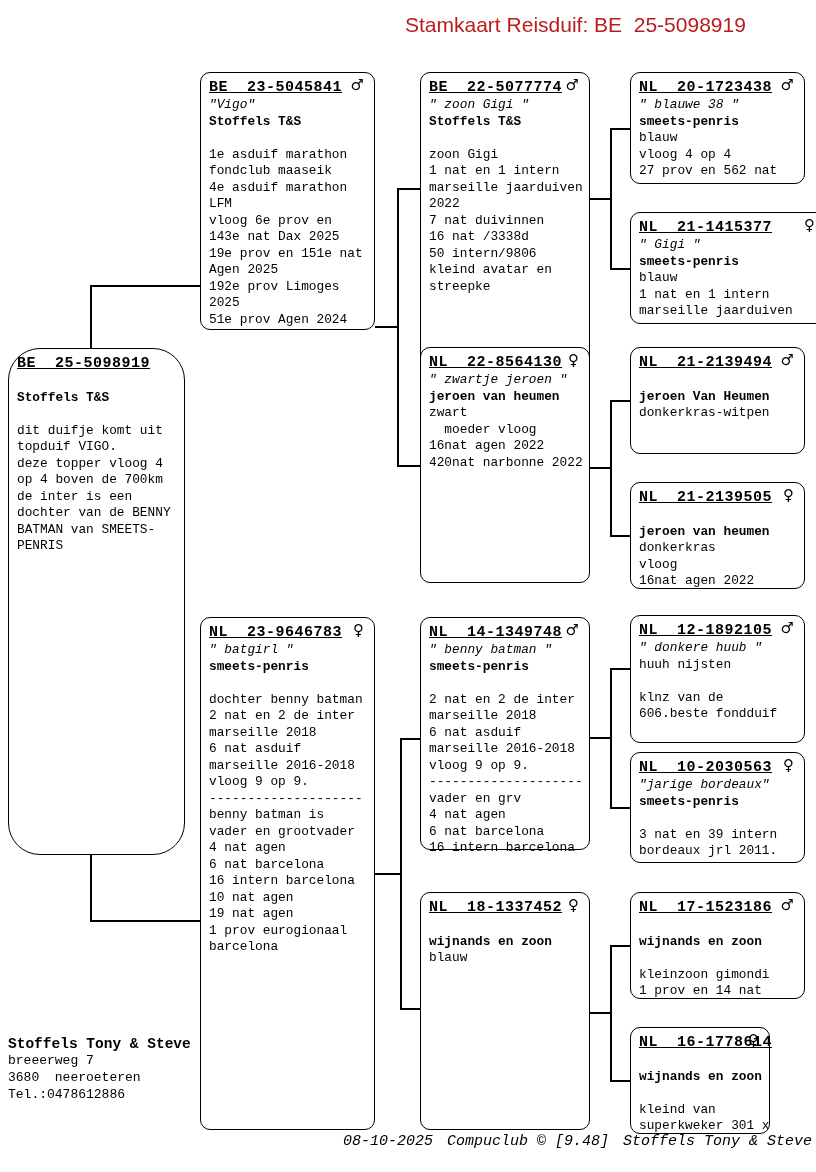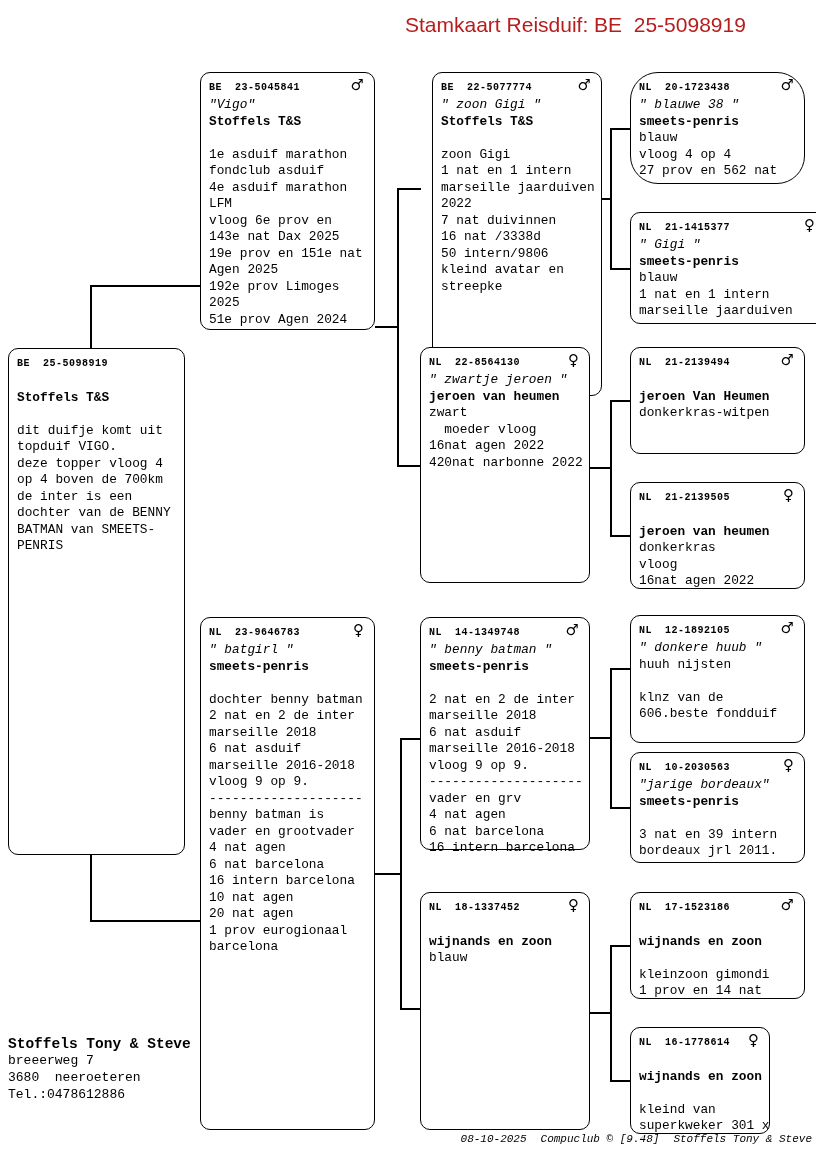--- a/index.html
+++ b/index.html
@@ -3,31 +3,31 @@
 <meta charset="utf-8">
 <style>
   html,body{margin:0;padding:0;background:#fff;}
   #stage{position:relative;width:816px;height:1172px;background:#ffffff;overflow:hidden;
          font-family:"Liberation Mono","DejaVu Sans Mono",monospace;color:#000;}
   #title{position:absolute;left:405px;top:13px;font-family:"Liberation Sans",sans-serif;
          font-size:21px;white-space:pre;color:#b91c1c;}
   .conn{position:absolute;background:#000;}
   .pbox{position:absolute;background:#fff;border:1.5px solid #000;border-radius:10px;
         box-sizing:border-box;padding:5px 8px 0 8px;}
-  .ring{font-weight:bold;font-size:10px;letter-spacing:0.5px;height:19px;line-height:19px;white-space:pre;}
+  .ring{font-weight:bold;font-size:15px;letter-spacing:0.5px;height:19px;line-height:19px;white-space:pre;text-decoration:underline;}
   .bl{font-size:12.8px;height:16.5px;line-height:16.5px;white-space:pre;}
   .b{font-weight:bold;}
   .i{font-style:italic;}
   .sex{position:absolute;top:5px;right:10px;font-size:15px;line-height:15px;
        font-family:"DejaVu Sans",sans-serif;}
   #owner-block{position:absolute;left:8px;top:1036px;}
   #owner-name{font-weight:bold;font-size:14.5px;white-space:pre;}
   .addr{font-size:13px;height:17px;line-height:17px;white-space:pre;}
   .addr:first-of-type{margin-top:9px;}
-  #footer{position:absolute;right:4px;top:1133px;font-style:italic;font-size:11px;white-space:pre;}
+  #footer{position:absolute;right:4px;top:1133px;font-style:italic;font-size:15px;white-space:pre;}
   #footer span{margin-left:14px;}
 </style>
 </head>
 <body>
 
 <div id="stage">
   <div id="title">Stamkaart Reisduif: BE  25-5098919</div>
 
   <div id="owner-block">
     <div id="owner-name">Stoffels Tony &amp; Steve</div>
@@ -57,42 +57,42 @@
     <div class="conn" style="left: 610px; top: 400px; width: 21px; height: 1.5px;"></div>
     <div class="conn" style="left: 610px; top: 535px; width: 21px; height: 1.5px;"></div>
     <div class="conn" style="left: 590px; top: 737px; width: 21px; height: 1.5px;"></div>
     <div class="conn" style="left: 610px; top: 668px; width: 1.5px; height: 140px;"></div>
     <div class="conn" style="left: 610px; top: 668px; width: 21px; height: 1.5px;"></div>
     <div class="conn" style="left: 610px; top: 807px; width: 21px; height: 1.5px;"></div>
     <div class="conn" style="left: 590px; top: 1012px; width: 21px; height: 1.5px;"></div>
     <div class="conn" style="left: 610px; top: 945px; width: 1.5px; height: 136px;"></div>
     <div class="conn" style="left: 610px; top: 945px; width: 21px; height: 1.5px;"></div>
     <div class="conn" style="left: 610px; top: 1080px; width: 21px; height: 1.5px;"></div>
-    <div class="pbox" style="left: 8px; top: 348px; width: 177px; height: 507px;">
+    <div class="pbox" style="left: 8px; top: 348px; width: 177px; height: 507px; border-radius: 32px;">
       <div class="ring">BE  25-5098919</div>
       <div class="bl"></div>
       <div class="bl b">Stoffels T&amp;S</div>
       <div class="bl"></div>
       <div class="bl">dit duifje komt uit</div>
       <div class="bl">topduif VIGO.</div>
       <div class="bl">deze topper vloog 4</div>
       <div class="bl">op 4 boven de 700km</div>
       <div class="bl">de inter is een</div>
       <div class="bl">dochter van de BENNY</div>
       <div class="bl">BATMAN van SMEETS-</div>
       <div class="bl">PENRIS</div>
     </div>
     <div class="pbox" style="left: 200px; top: 72px; width: 175px; height: 258px;">
       <div class="ring">BE  23-5045841</div>
       <span class="sex">♂</span>
       <div class="bl i">"Vigo"</div>
       <div class="bl b">Stoffels T&amp;S</div>
       <div class="bl"></div>
       <div class="bl">1e asduif marathon</div>
-      <div class="bl">fondclub asduif</div>
+      <div class="bl">fondclub maaseik</div>
       <div class="bl">4e asduif marathon</div>
       <div class="bl">LFM</div>
       <div class="bl">vloog 6e prov en</div>
       <div class="bl">143e nat Dax 2025</div>
       <div class="bl">19e prov en 151e nat</div>
       <div class="bl">Agen 2025</div>
       <div class="bl">192e prov Limoges</div>
       <div class="bl">2025</div>
       <div class="bl">51e prov Agen 2024</div>
     </div>
@@ -108,25 +108,25 @@
       <div class="bl">6 nat asduif</div>
       <div class="bl">marseille 2016-2018</div>
       <div class="bl">vloog 9 op 9.</div>
       <div class="bl">--------------------</div>
       <div class="bl">benny batman is</div>
       <div class="bl">vader en grootvader</div>
       <div class="bl">4 nat agen</div>
       <div class="bl">6 nat barcelona</div>
       <div class="bl">16 intern barcelona</div>
       <div class="bl">10 nat agen</div>
-      <div class="bl">20 nat agen</div>
+      <div class="bl">19 nat agen</div>
       <div class="bl">1 prov eurogionaal</div>
       <div class="bl">barcelona</div>
     </div>
-    <div class="pbox" style="left: 432px; top: 72px; width: 170px; height: 324px;">
+    <div class="pbox" style="left: 420px; top: 72px; width: 170px; height: 324px;">
       <div class="ring">BE  22-5077774</div>
       <span class="sex">♂</span>
       <div class="bl i">" zoon Gigi "</div>
       <div class="bl b">Stoffels T&amp;S</div>
       <div class="bl"></div>
       <div class="bl">zoon Gigi</div>
       <div class="bl">1 nat en 1 intern</div>
       <div class="bl">marseille jaarduiven</div>
       <div class="bl">2022</div>
       <div class="bl">7 nat duivinnen</div>
@@ -162,21 +162,21 @@
       <div class="bl">6 nat barcelona</div>
       <div class="bl">16 intern barcelona</div>
     </div>
     <div class="pbox" style="left: 420px; top: 892px; width: 170px; height: 238px;">
       <div class="ring">NL  18-1337452</div>
       <span class="sex">♀</span>
       <div class="bl"></div>
       <div class="bl b">wijnands en zoon</div>
       <div class="bl">blauw</div>
     </div>
-    <div class="pbox" style="left: 630px; top: 72px; width: 175px; height: 112px; border-radius: 28px;">
+    <div class="pbox" style="left: 630px; top: 72px; width: 175px; height: 112px;">
       <div class="ring">NL  20-1723438</div>
       <span class="sex">♂</span>
       <div class="bl i">" blauwe 38 "</div>
       <div class="bl b">smeets-penris</div>
       <div class="bl">blauw</div>
       <div class="bl">vloog 4 op 4</div>
       <div class="bl">27 prov en 562 nat</div>
     </div>
     <div class="pbox" style="left: 630px; top: 212px; width: 196px; height: 112px;">
       <div class="ring">NL  21-1415377</div>

